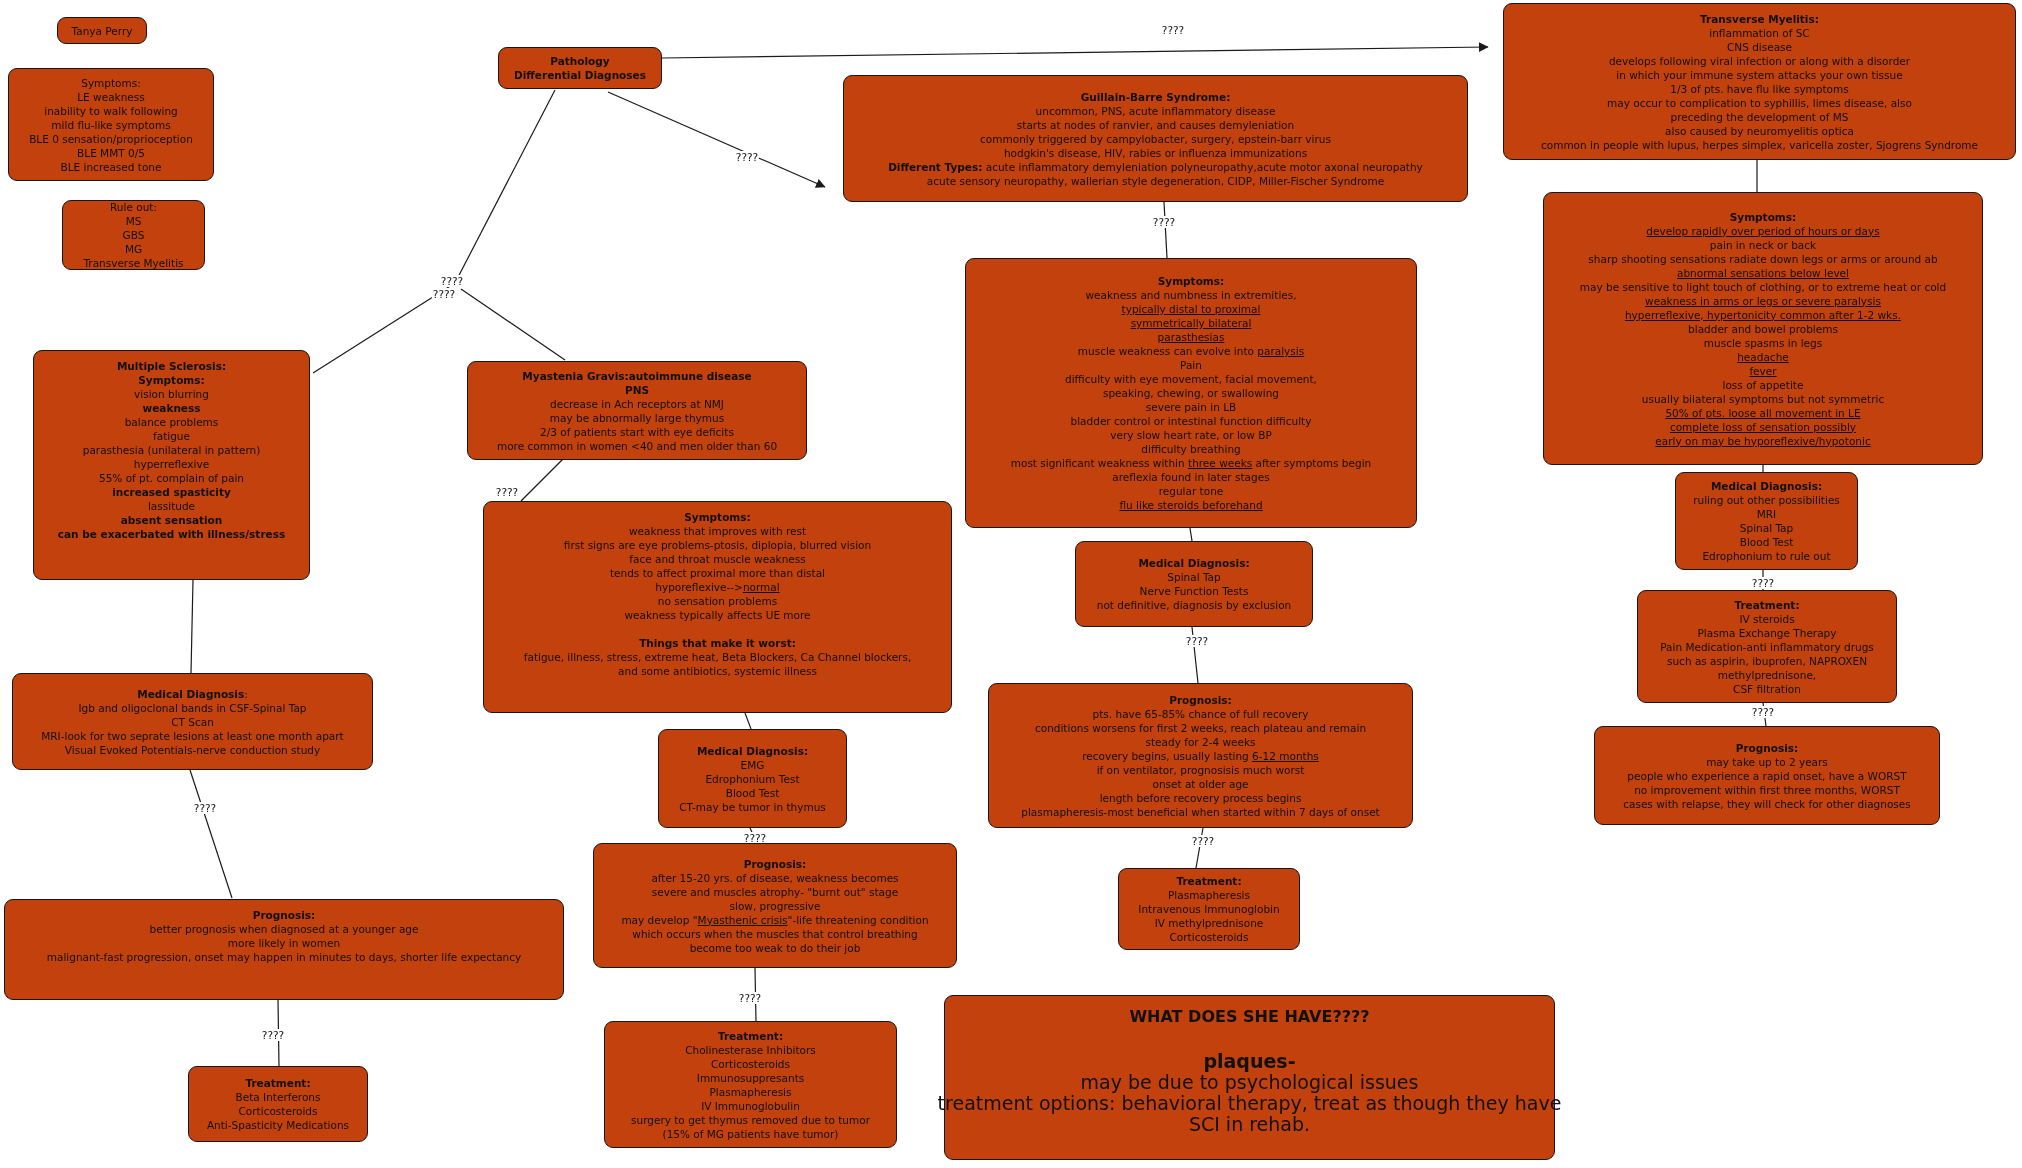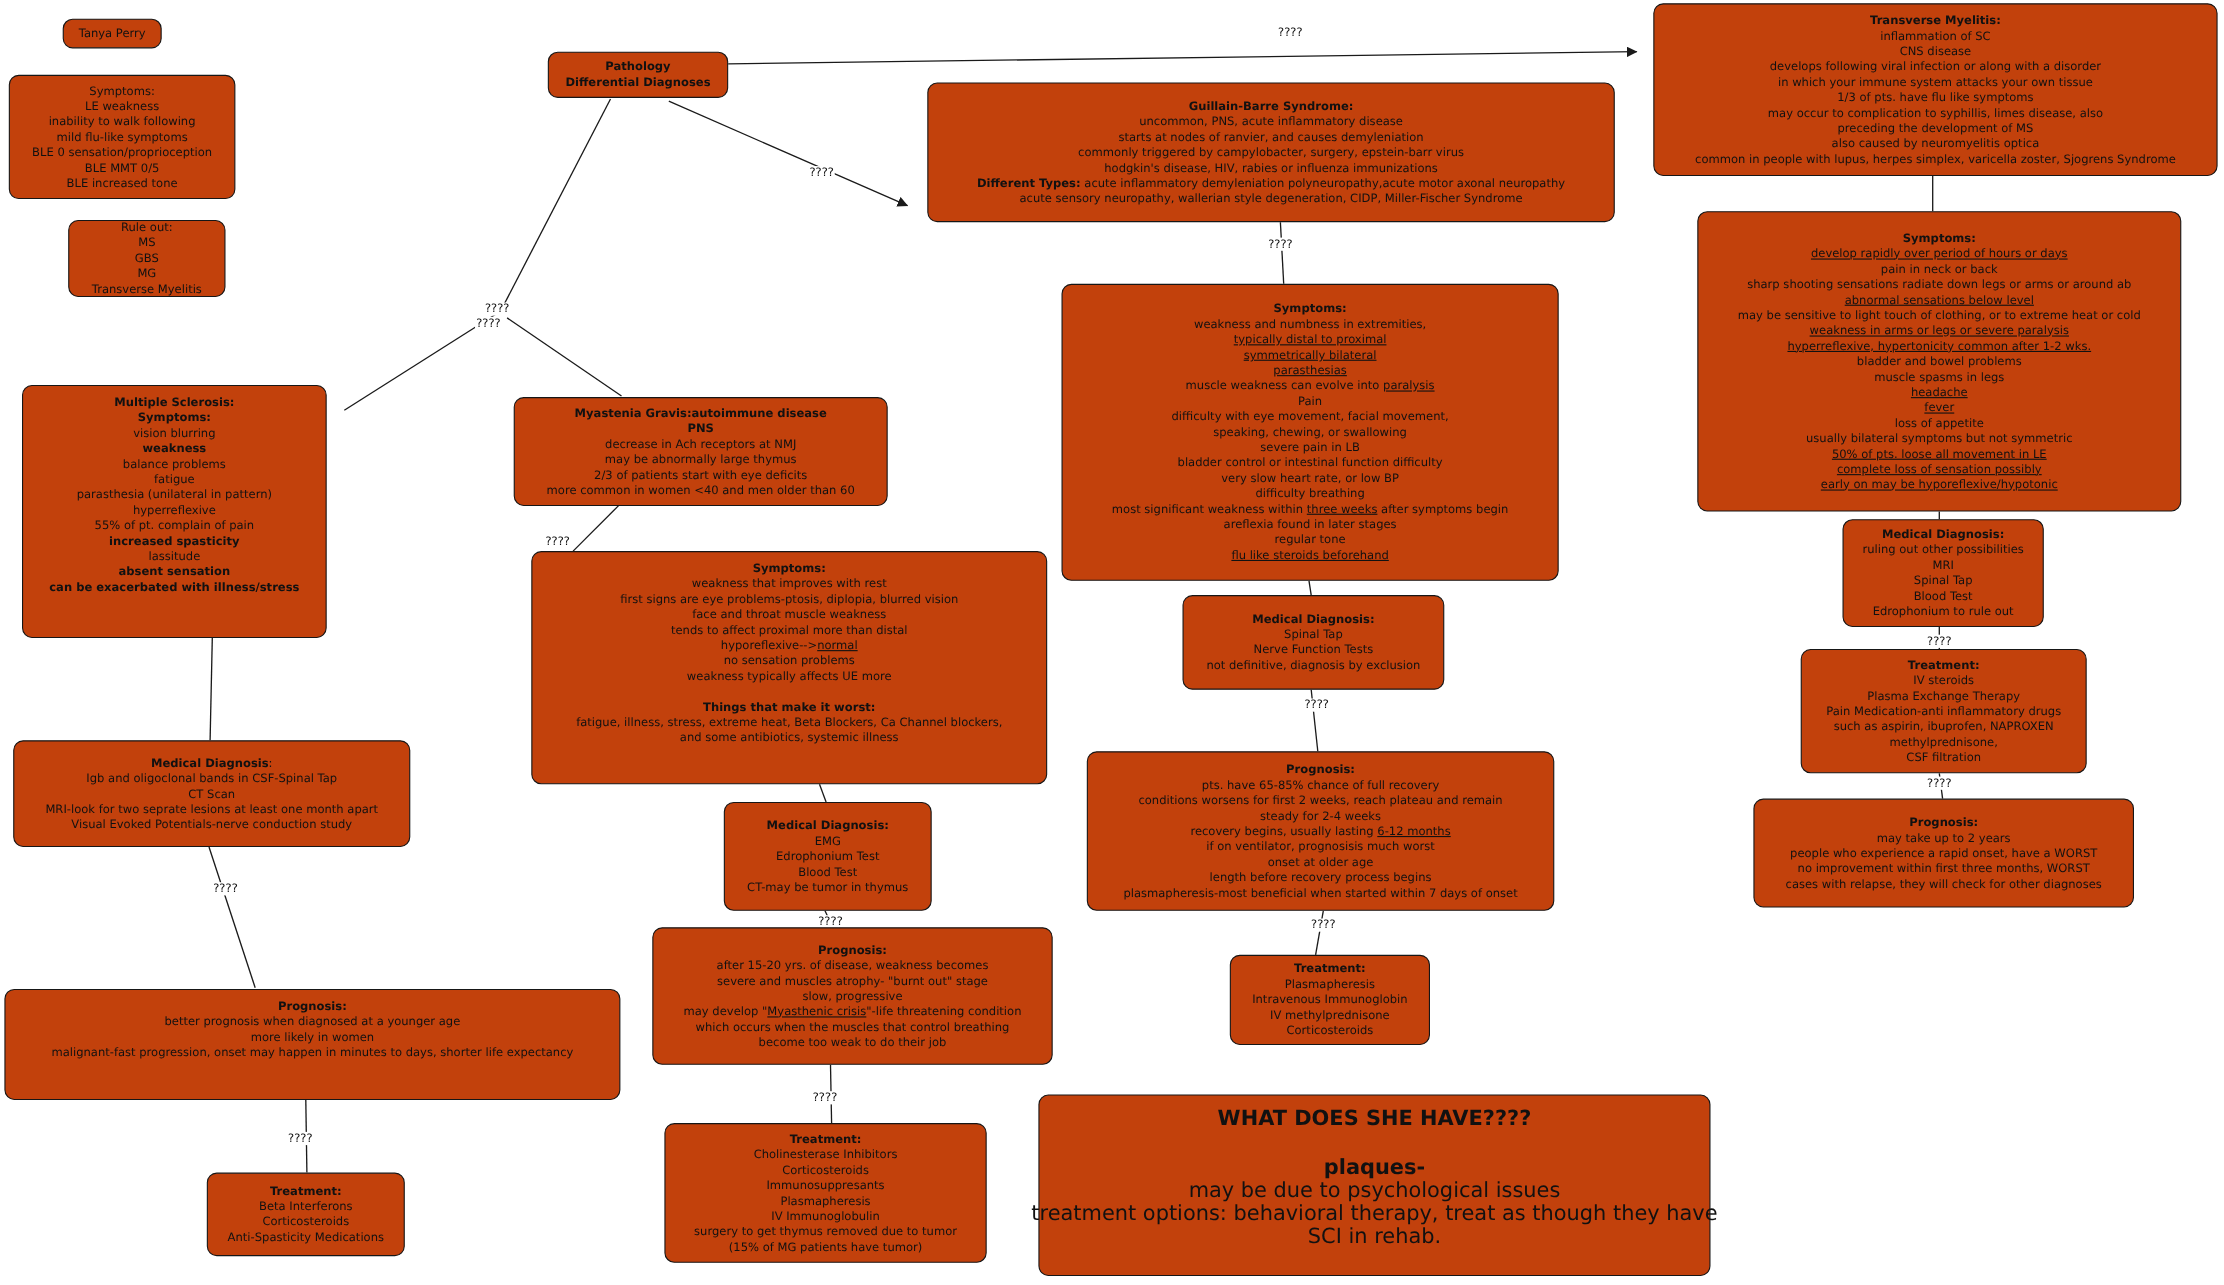--- a/index.html
+++ b/index.html
@@ -8,21 +8,21 @@
   svg.layer{position:absolute;left:0;top:0;z-index:1;}
   .qlbl{position:absolute;transform:translate(-50%,-50%);font-size:10.5px;line-height:12px;
         background:#ffffff;padding:0 1px;z-index:2;color:#111;}
   .box{position:absolute;background:#c2410c;border:1px solid #161616;border-radius:9px;
        display:flex;flex-direction:column;justify-content:center;align-items:center;
        text-align:center;font-size:10.5px;line-height:14px;padding:3px 4px;
        box-sizing:border-box;z-index:3;}
   .box.top{justify-content:flex-start;padding-top:8px;}
   .ln{white-space:nowrap;}
   .box.big .ln{font-size:19px;line-height:21px;}
-  .box.big .ln:first-child{font-size:19px;line-height:26px;}
+  .box.big .ln:first-child{font-size:16px;line-height:26px;}
 </style>
 </head>
 <body>
 
 <svg class="layer" width="2022" height="1168">
   <defs>
     <marker id="arr" markerWidth="10" markerHeight="8" refX="7.5" refY="4" orient="auto">
       <path d="M0,0 L8,4 L0,8 z" fill="#1a1a1a"></path>
     </marker>
   </defs>
@@ -191,21 +191,21 @@
     <div class="ln">CSF filtration</div>
   </div>
 <div class="box" style="left:1594px;top:726px;width:346px;height:99px">
     <div class="ln"><b>Prognosis:</b></div>
     <div class="ln">may take up to 2 years</div>
     <div class="ln">people who experience a rapid onset, have a WORST</div>
     <div class="ln">no improvement within first three months, WORST</div>
     <div class="ln">cases with relapse, they will check for other diagnoses</div>
   </div>
 
-<div class="box top" style="left:20px;top:350px;width:277px;height:230px">
+<div class="box top" style="left:33px;top:350px;width:277px;height:230px">
     <div class="ln"><b>Multiple Sclerosis:</b></div>
     <div class="ln"><b>Symptoms:</b></div>
     <div class="ln">vision blurring</div>
     <div class="ln"><b>weakness</b></div>
     <div class="ln">balance problems</div>
     <div class="ln">fatigue</div>
     <div class="ln">parasthesia (unilateral in pattern)</div>
     <div class="ln">hyperreflexive</div>
     <div class="ln">55% of pt. complain of pain</div>
     <div class="ln"><b>increased spasticity</b></div>

